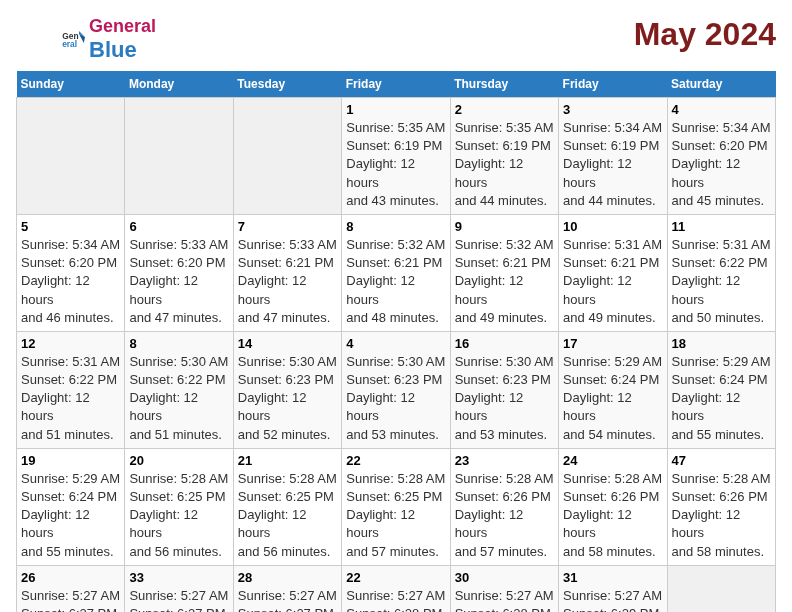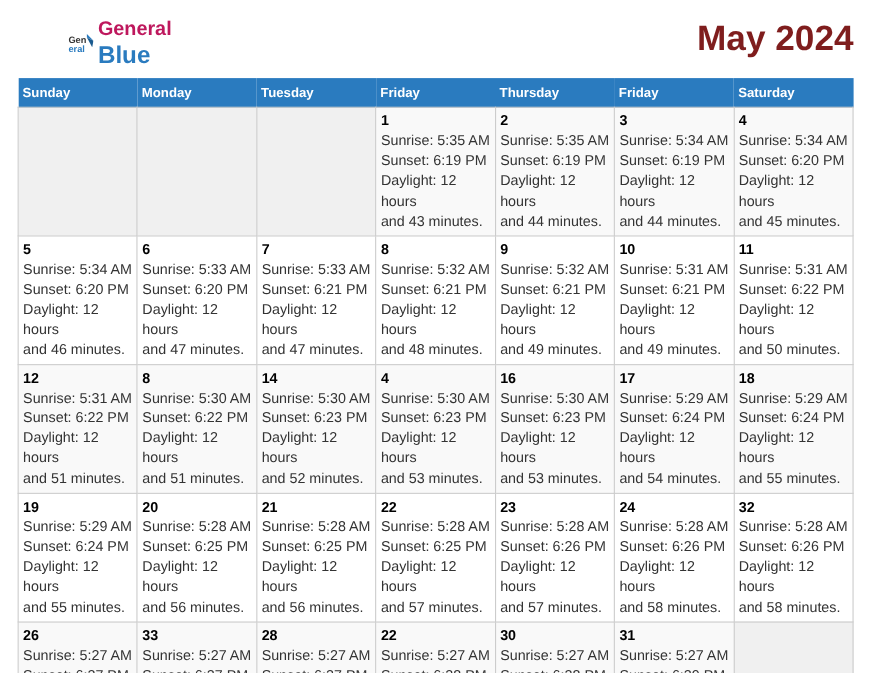--- a/index.html
+++ b/index.html
@@ -287,21 +287,21 @@
 and 57 minutes.</div>
         </td>
         <td>
           <span class="day-number">24</span>
           <div class="day-info" style="white-space: pre-line;">Sunrise: 5:28 AM
 Sunset: 6:26 PM
 Daylight: 12 hours
 and 58 minutes.</div>
         </td>
         <td>
-          <span class="day-number">32</span>
+          <span class="day-number">47</span>
           <div class="day-info" style="white-space: pre-line;">Sunrise: 5:28 AM
 Sunset: 6:26 PM
 Daylight: 12 hours
 and 58 minutes.</div>
         </td>
       </tr>
       <tr>
         <td>
           <span class="day-number">26</span>
           <div class="day-info" style="white-space: pre-line;">Sunrise: 5:27 AM

